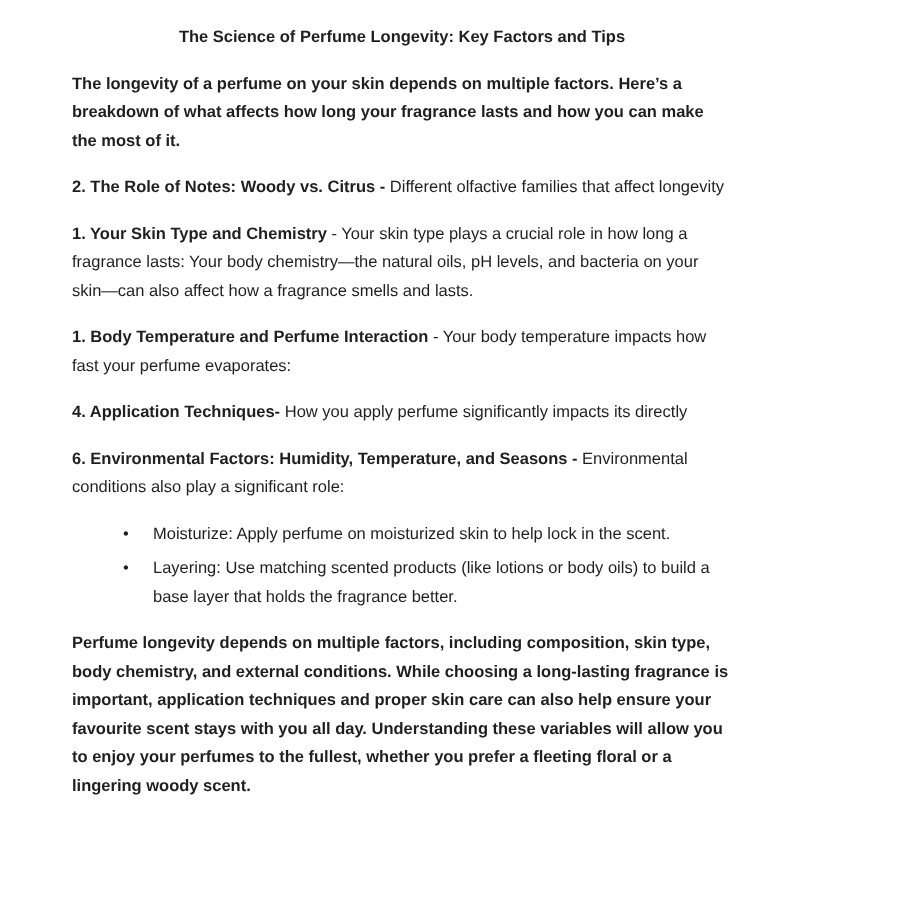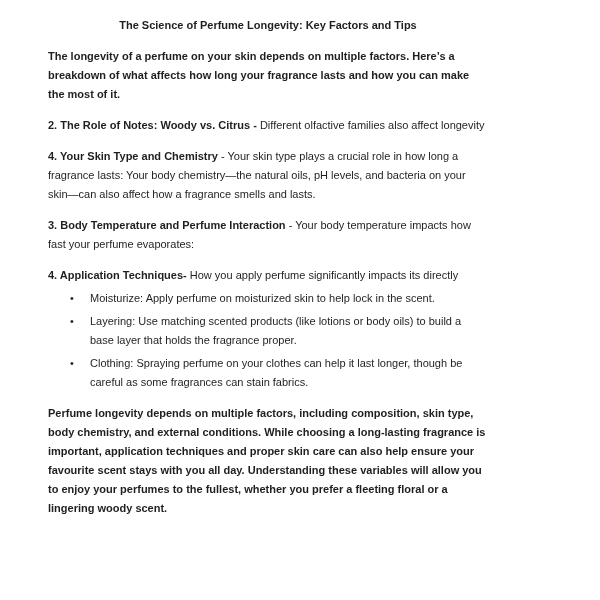--- a/index.html
+++ b/index.html
@@ -28,21 +28,21 @@
     margin: 0 0 4px 0;
   }
   .para {
     margin: 12px 0 4px 0;
   }
   .bold {
     font-weight: 700;
   }
   .tips-list {
     list-style: none;
-    margin: 0;
+    margin: 12px;
     padding: 0;
   }
   .tip-item {
     position: relative;
     padding-left: 42px;
     margin: 0 0 4px 0;
   }
   .tip-item::before {
     content: "\2022";
     position: absolute;
@@ -59,27 +59,27 @@
 </style>
 </head>
 <body>
 
 <div class="page">
   <h1 class="title">The Science of Perfume Longevity: Key Factors and Tips</h1>
 
   <p class="para bold">The longevity of a perfume on your skin depends on multiple factors. Here’s a breakdown of what affects how long your fragrance lasts and how you can make the most of it.</p>
 
   <div id="sections">
-      <p class="para"><strong>2. The Role of Notes: Woody vs. Citrus -</strong> <span>Different olfactive families also affect longevity</span></p>
-      <p class="para"><strong>4. Your Skin Type and Chemistry</strong> <span>- Your skin type plays a crucial role in how long a fragrance lasts: Your body chemistry—the natural oils, pH levels, and bacteria on your skin—can also affect how a fragrance smells and lasts.</span></p>
-      <p class="para"><strong>3. Body Temperature and Perfume Interaction</strong> <span>- Your body temperature impacts how fast your perfume evaporates:</span></p>
+      <p class="para"><strong>2. The Role of Notes: Woody vs. Citrus -</strong> <span>Different olfactive families that affect longevity</span></p>
+      <p class="para"><strong>1. Your Skin Type and Chemistry</strong> <span>- Your skin type plays a crucial role in how long a fragrance lasts: Your body chemistry—the natural oils, pH levels, and bacteria on your skin—can also affect how a fragrance smells and lasts.</span></p>
+      <p class="para"><strong>1. Body Temperature and Perfume Interaction</strong> <span>- Your body temperature impacts how fast your perfume evaporates:</span></p>
       <p class="para"><strong>4. Application Techniques-</strong> <span>How you apply perfume significantly impacts its directly</span></p>
+      <p class="para"><strong>6. Environmental Factors: Humidity, Temperature, and Seasons -</strong> <span>Environmental conditions also play a significant role:</span></p>
     </div>
 
 
   <ul id="tips" class="tips-list">
       <li class="tip-item"><span>Moisturize: Apply perfume on moisturized skin to help lock in the scent.</span></li>
-      <li class="tip-item"><span>Layering: Use matching scented products (like lotions or body oils) to build a base layer that holds the fragrance proper.</span></li>
-      <li class="tip-item"><span>Clothing: Spraying perfume on your clothes can help it last longer, though be careful as some fragrances can stain fabrics.</span></li>
+      <li class="tip-item"><span>Layering: Use matching scented products (like lotions or body oils) to build a base layer that holds the fragrance better.</span></li>
     </ul>
 
   <p class="para bold">Perfume longevity depends on multiple factors, including composition, skin type, body chemistry, and external conditions. While choosing a long-lasting fragrance is important, application techniques and proper skin care can also help ensure your favourite scent stays with you all day. Understanding these variables will allow you to enjoy your perfumes to the fullest, whether you prefer a fleeting floral or a lingering woody scent.</p>
 </div>
 
 </body></html>

